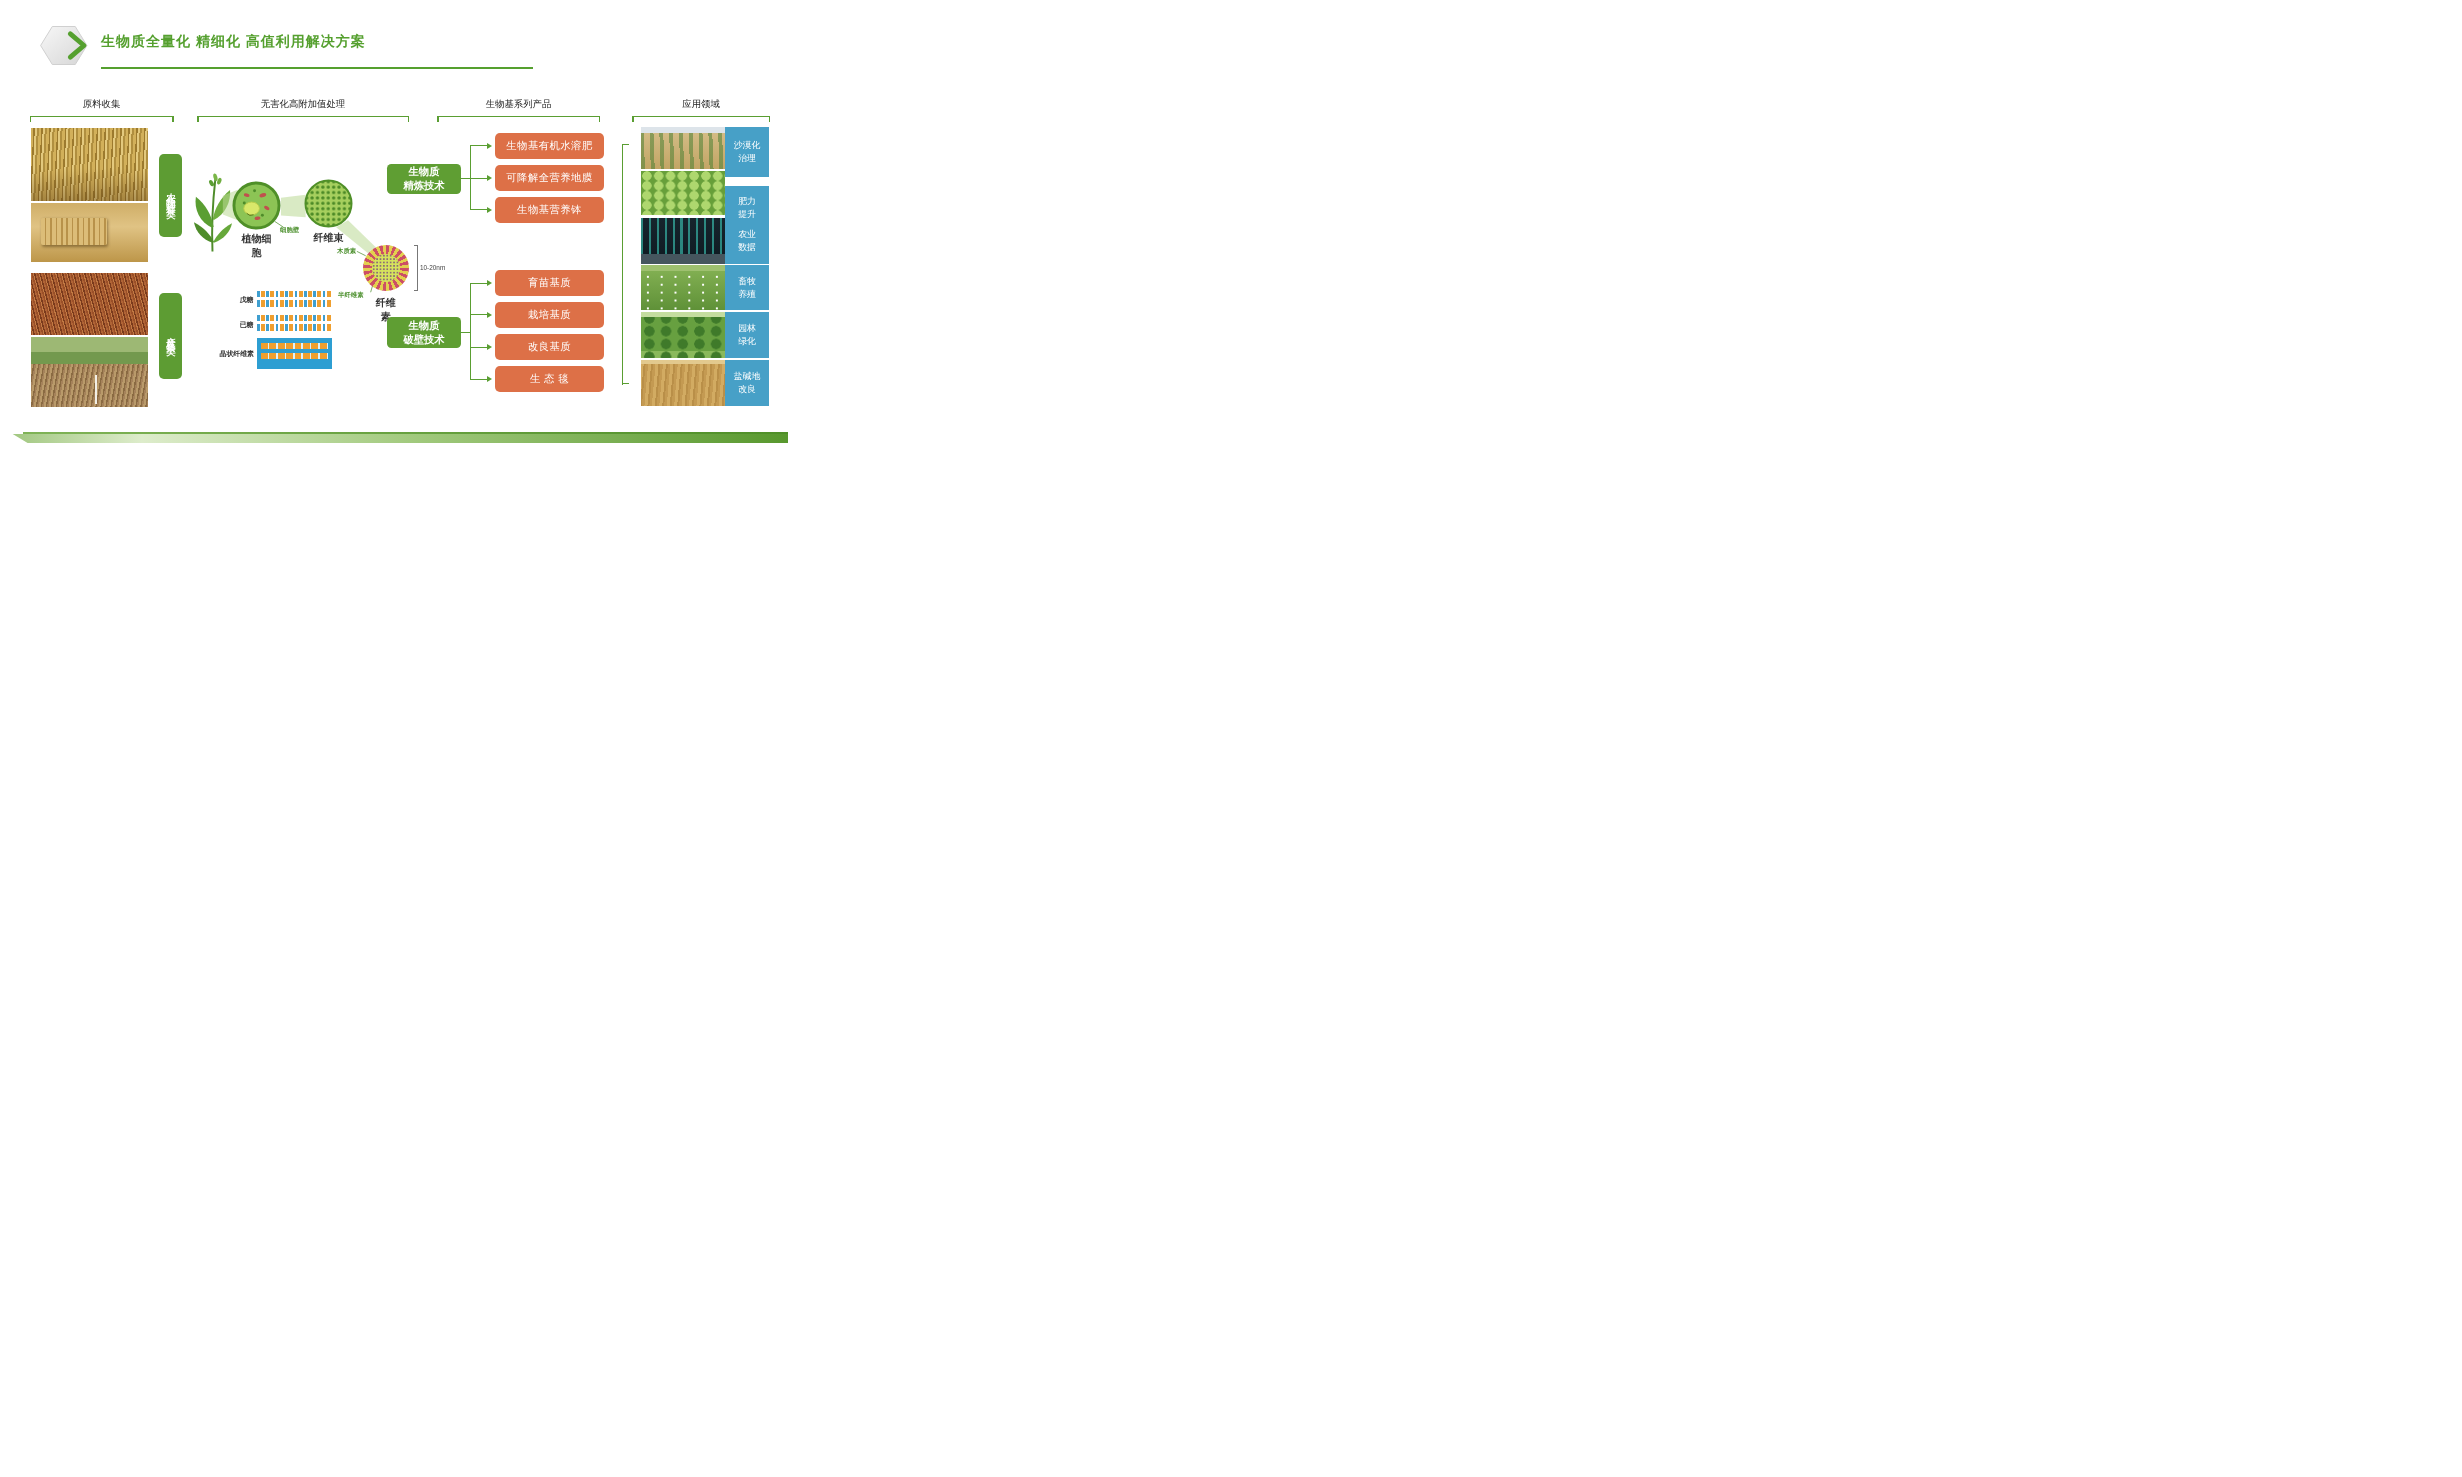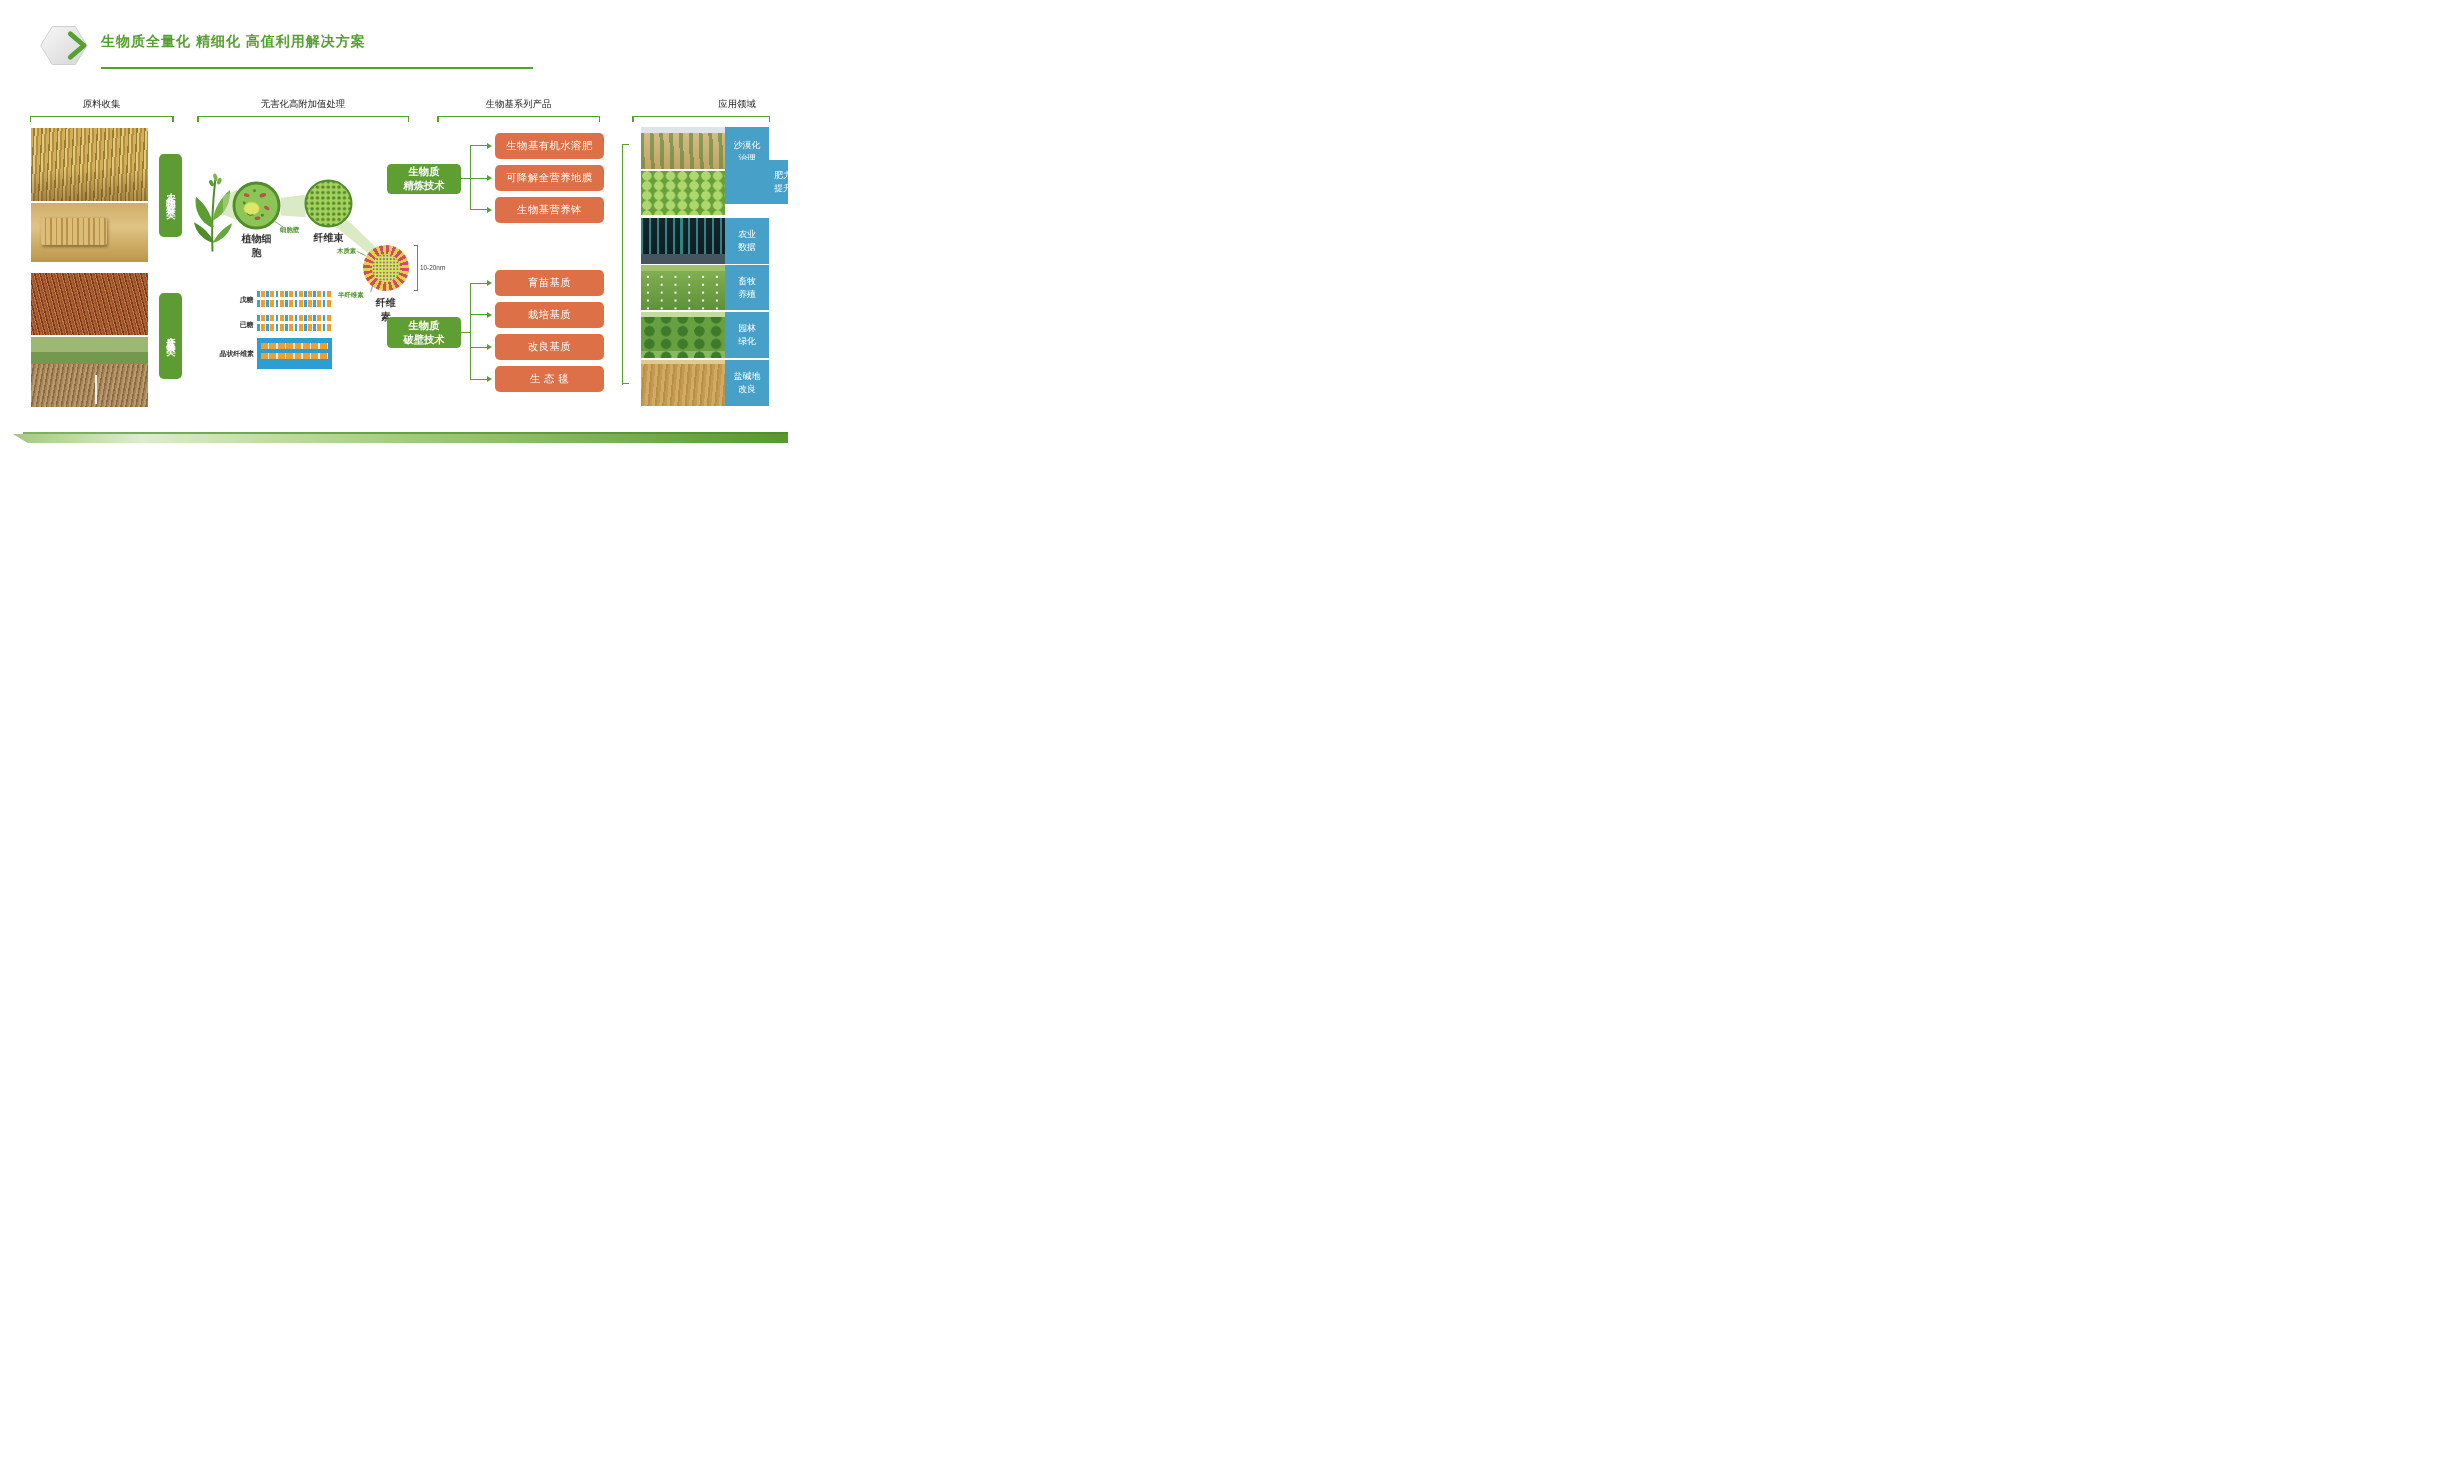--- a/index.html
+++ b/index.html
@@ -104,21 +104,21 @@
     </defs>
     <polygon points="25,1 72,1 96,40 72,79 25,79 1,40" fill="url(#hexg)" stroke="#cfcfcf" stroke-width="2"></polygon>
     <path d="M62 16 L90 40 L62 64" fill="none" stroke="#55a02f" stroke-width="10" stroke-linecap="round" stroke-linejoin="round"></path>
   </svg>
   <div class="abs page-title">生物质全量化 精细化 高值利用解决方案</div>
   <div class="abs title-underline"></div>
 
   <div class="abs sec-h" style="left:29.5px;width:144px;">原料收集</div>
   <div class="abs sec-h" style="left:197px;width:212px;">无害化高附加值处理</div>
   <div class="abs sec-h" style="left:437px;width:163px;">生物基系列产品</div>
-  <div class="abs sec-h" style="left:668px;width:138px;">应用领域</div>
+  <div class="abs sec-h" style="left:632px;width:138px;">应用领域</div>
 
   <div class="abs bracket" style="left:29.5px;width:144px;"></div>
   <div class="abs bracket" style="left:197px;width:212px;"></div>
   <div class="abs bracket" style="left:437px;width:163px;"></div>
   <div class="abs bracket" style="left:632px;width:138px;"></div>
 
   <div class="abs photo ph-corn" style="left:30.5px;top:128px;width:117px;height:73px;"></div>
   <div class="abs photo ph-hay" style="left:30.5px;top:203px;width:117px;height:59px;">
       <div class="bale"></div>
     </div>
@@ -238,21 +238,21 @@
 
   <div class="abs conn" style="left:622px;top:144px;width:1.2px;height:241px;"></div>
   <div class="abs conn" style="left:622px;top:144px;width:7.4px;height:1.2px;"></div>
   <div class="abs conn" style="left:622px;top:383px;width:7.4px;height:1.2px;"></div>
 
   <div class="abs photo ph-desert" style="left:641px;top:127px;width:84px;height:42px;"></div>
   <div class="abs applabel preline" style="top:127px;height:50px;">沙漠化
 治理</div>
 
   <div class="abs photo ph-cabbage" style="left:641px;top:171px;width:84px;height:44px;"></div>
-  <div class="abs applabel preline" style="top:160px;height:44px;padding-left:36px;">肥力
+  <div class="abs applabel preline" style="top:186px;height:44px;">肥力
 提升</div>
 
   <div class="abs photo ph-screens" style="left:641px;top:218px;width:84px;height:46px;"></div>
   <div class="abs applabel preline" style="top:218px;height:46px;text-align:center;">农业
 数据</div>
 
   <div class="abs photo ph-sheep" style="left:641px;top:265px;width:84px;height:45px;"></div>
   <div class="abs applabel preline" style="top:265px;height:45px;">畜牧
 养殖</div>
 

